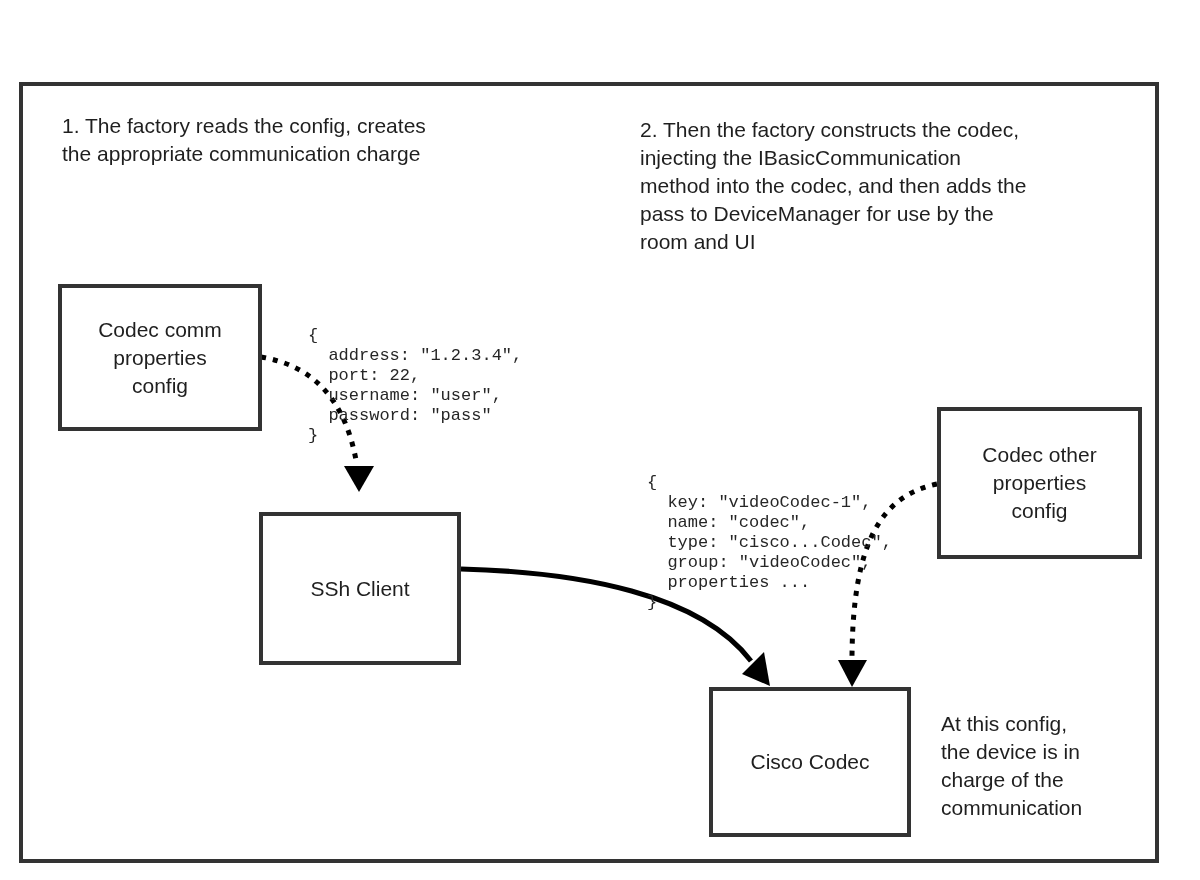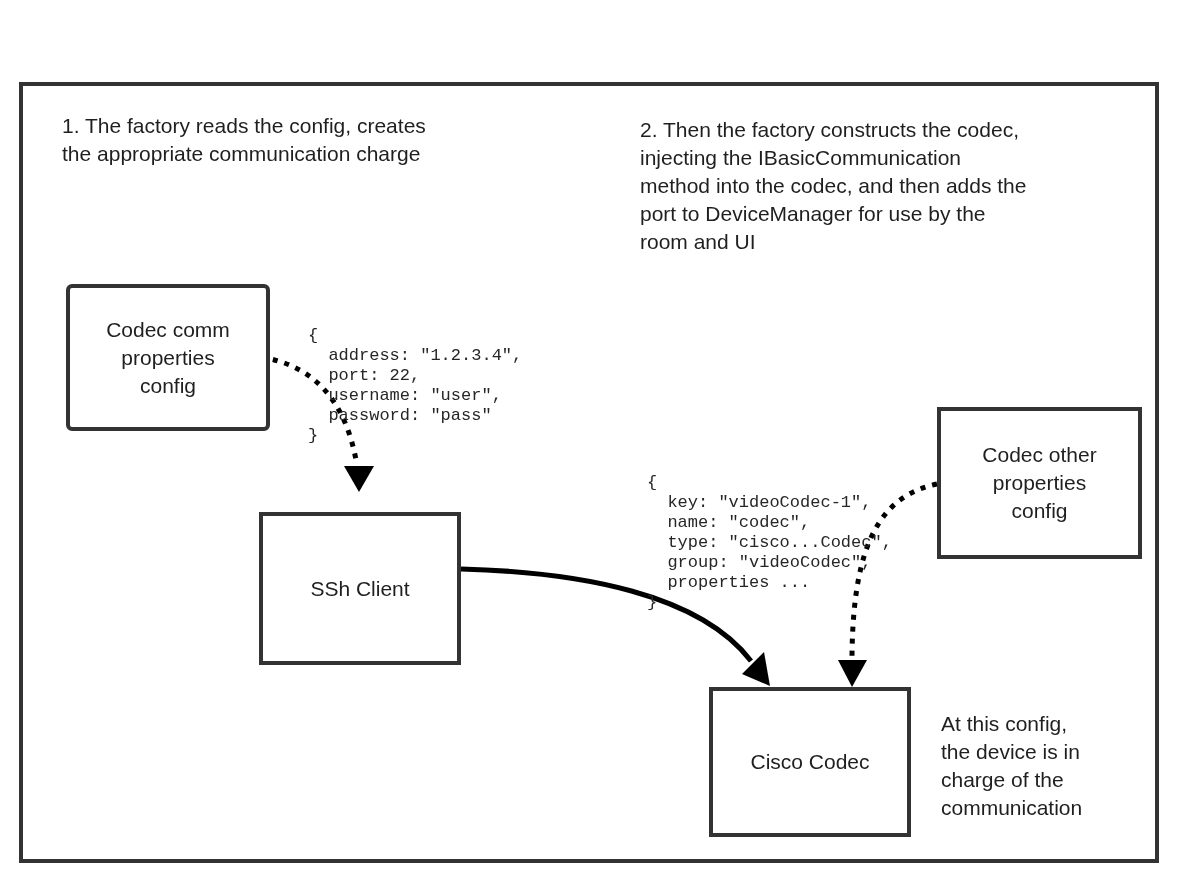--- a/index.html
+++ b/index.html
@@ -98,25 +98,25 @@
 
   <div class="note" style="left:62px; top:88px;">
     <div>1. The factory reads the config, creates</div>
     <div>the appropriate communication charge</div>
   </div>
 
   <div class="note" style="left:640px; top:92px;">
     <div>2. Then the factory constructs the codec,</div>
     <div>injecting the IBasicCommunication</div>
     <div>method into the codec, and then adds the</div>
-    <div>port to DeviceManager for use by the</div>
+    <div>pass to DeviceManager for use by the</div>
     <div>room and UI</div>
   </div>
 
-  <div class="box" style="left:66px; top:260px; width:196px; height:139px;border-radius:6px;">
+  <div class="box" style="left:58px; top:260px; width:196px; height:139px;">
     <div>Codec comm</div>
     <div>properties</div>
     <div>config</div>
   </div>
 
   <pre class="code" style="left:308px; top:302px;">{
   address: "1.2.3.4",
   port: 22,
   username: "user",
   password: "pass"

